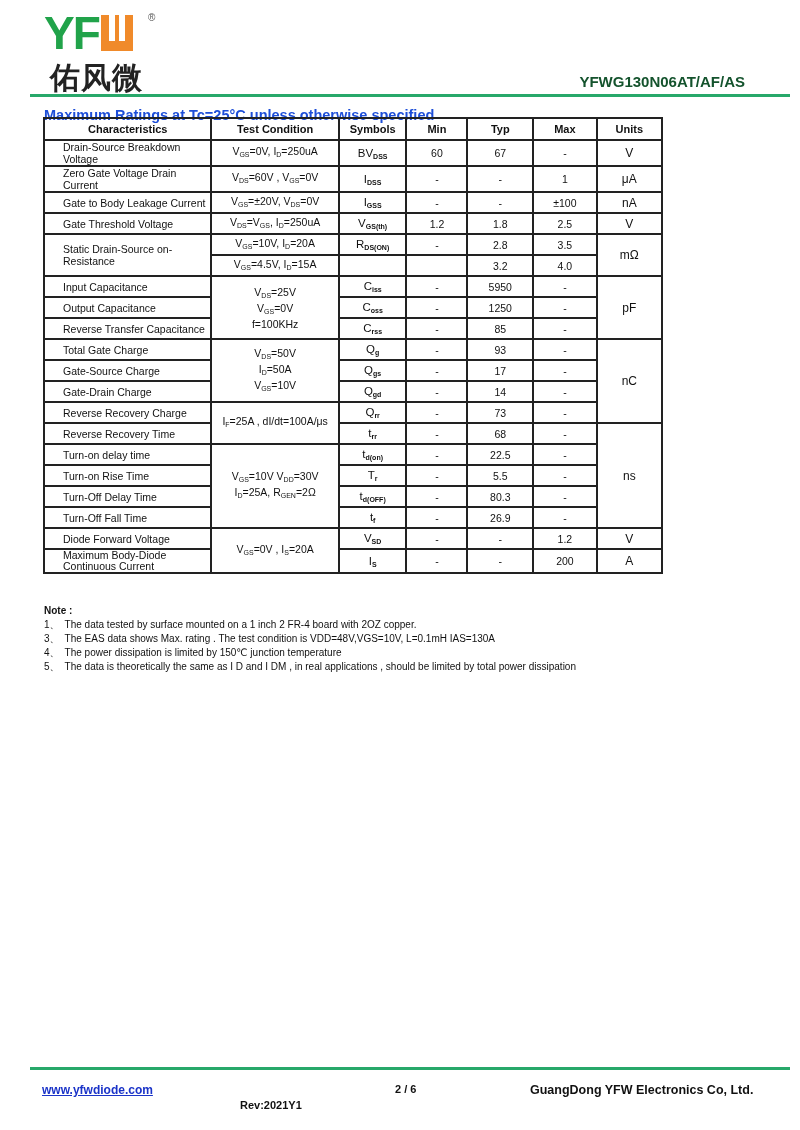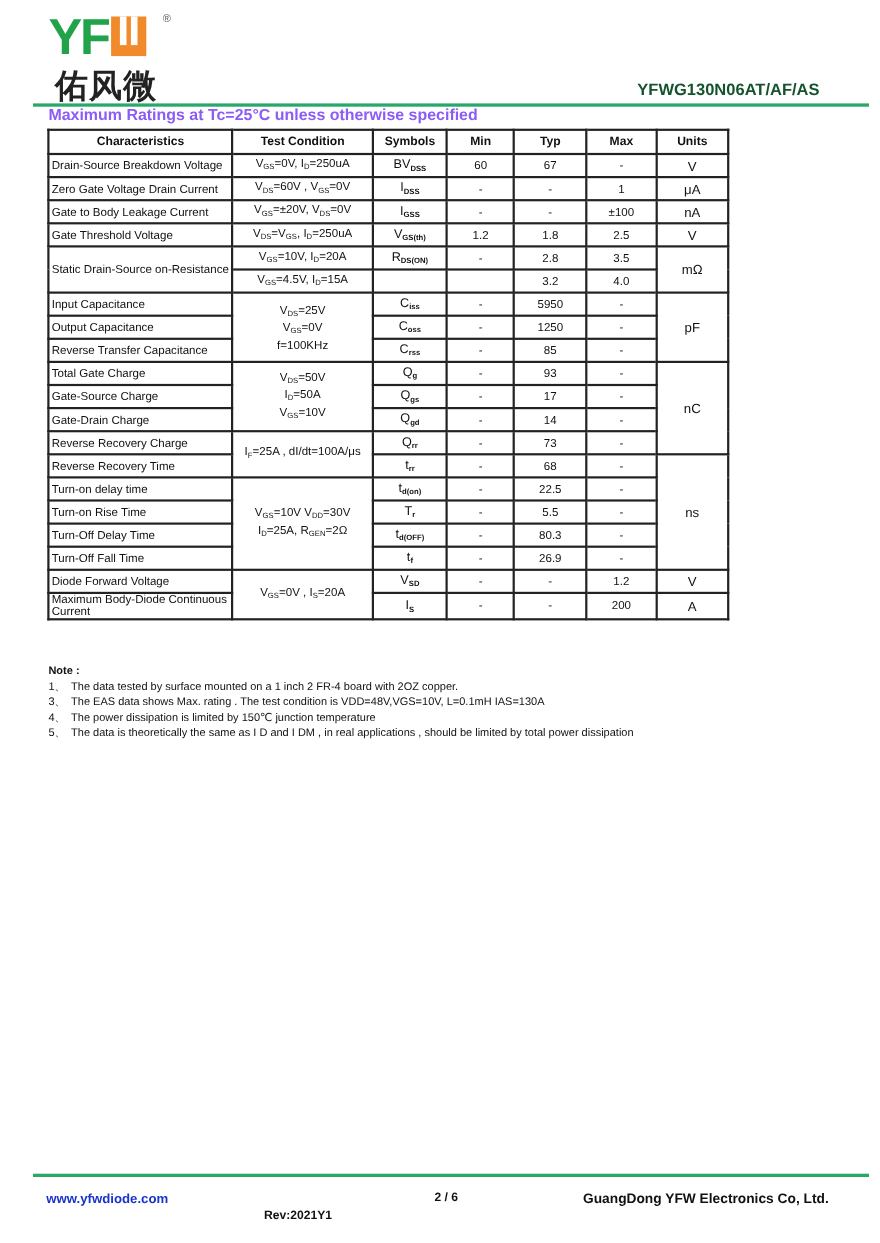--- a/index.html
+++ b/index.html
@@ -8,43 +8,43 @@
   .logo { position: absolute; left: 44px; top: 10px; width: 120px; height: 80px; }
   .logo-letters { position: absolute; left: 0; top: 0; font-weight: 900; font-size: 46px; letter-spacing: -2px; line-height: 46px; }
   .logo-y, .logo-f { color: #21a34a; }
   .logo-u { display: inline-block; width: 32px; height: 36px; background: #f08a2a; position: relative; vertical-align: top; margin-top: 5px; margin-left: 2px; }
   .logo-u::after { content: ""; position: absolute; left: 8px; top: 0; width: 16px; height: 26px; background: #fff; }
   .logo-u::before { content: ""; position: absolute; left: 14px; top: 0; width: 4px; height: 26px; background: #f08a2a; z-index: 2; }
   .logo-reg { position: absolute; left: 104px; top: 2px; font-size: 10px; color: #555; }
   .logo-cn { position: absolute; left: 6px; top: 48px; font-size: 30px; font-weight: 700; color: #222; letter-spacing: 1px; font-family: "DejaVu Sans", sans-serif; text-align: center; }
   .part-no { position: absolute; right: 55px; top: 73px; font-size: 15px; font-weight: 700; color: #14532d; }
   .rule-top { position: absolute; left: 30px; right: 10px; top: 94px; height: 3px; background: #28a86a; }
-  .section-title { position: absolute; left: 44px; top: 97px; font-size: 14.5px; font-weight: 700; color: #8b5cf6; }
+  .section-title { position: absolute; left: 44px; top: 107px; font-size: 14.5px; font-weight: 700; color: #1d4ed8; }
 
   table.spec { position: absolute; left: 43px; top: 117px; width: 620px; border-collapse: collapse; font-size: 10.5px; }
   table.spec td, table.spec th { border: 2px solid #222; height: 19px; padding: 0 2px; text-align: center; font-weight: normal; }
   table.spec th { font-weight: 700; font-size: 11px; height: 20px; }
-  table.spec td.char { text-align: left; padding-left: 2px; }
+  table.spec td.char { text-align: left; padding-left: 18px; }
   .col-char { width: 195px; } .col-cond { width: 150px; } .col-sym { width: 73px; }
   .col-min { width: 73px; } .col-typ { width: 78px; } .col-max { width: 75px; } .col-unit { width: 76px; }
   .sym { font-weight: 700; font-size: 11.5px; }
   .sym sub, .cond sub { font-size: 7px; font-weight: normal; vertical-align: -2px; }
   .sym sub { font-weight: 700; }
   .unit { font-weight: 700; font-size: 12px; }
   .cond { font-size: 10.5px; line-height: 12px; }
   td.two-line { line-height: 11px; border-radius: 10px; }
 
   .notes { position: absolute; left: 44px; top: 604px; font-size: 10px; line-height: 14px; }
   .notes .note-title { font-weight: 700; }
   .notes .note-item { white-space: nowrap; }
   .notes .note-num { display: inline-block; width: 18px; }
 
   .rule-bottom { position: absolute; left: 30px; right: 10px; top: 1067px; height: 3px; background: #28a86a; }
   .footer { position: absolute; top: 1083px; font-size: 12px; font-weight: 700; }
-  .footer-url { left: 42px; color: #1a33c8; }
+  .footer-url { left: 42px; color: #1a33c8; text-decoration: underline; }
   .footer-rev { left: 240px; font-size: 11px; margin-top: 16px; }
   .footer-page { left: 395px; font-size: 11px; }
   .footer-company { left: 530px; font-size: 12.5px; }
 </style>
 </head>
 <body>
 
 <div class="logo">
   <div class="logo-letters"><span class="logo-y">Y</span><span class="logo-f">F</span><span class="logo-u"></span></div>
   <span class="logo-reg">®</span>

